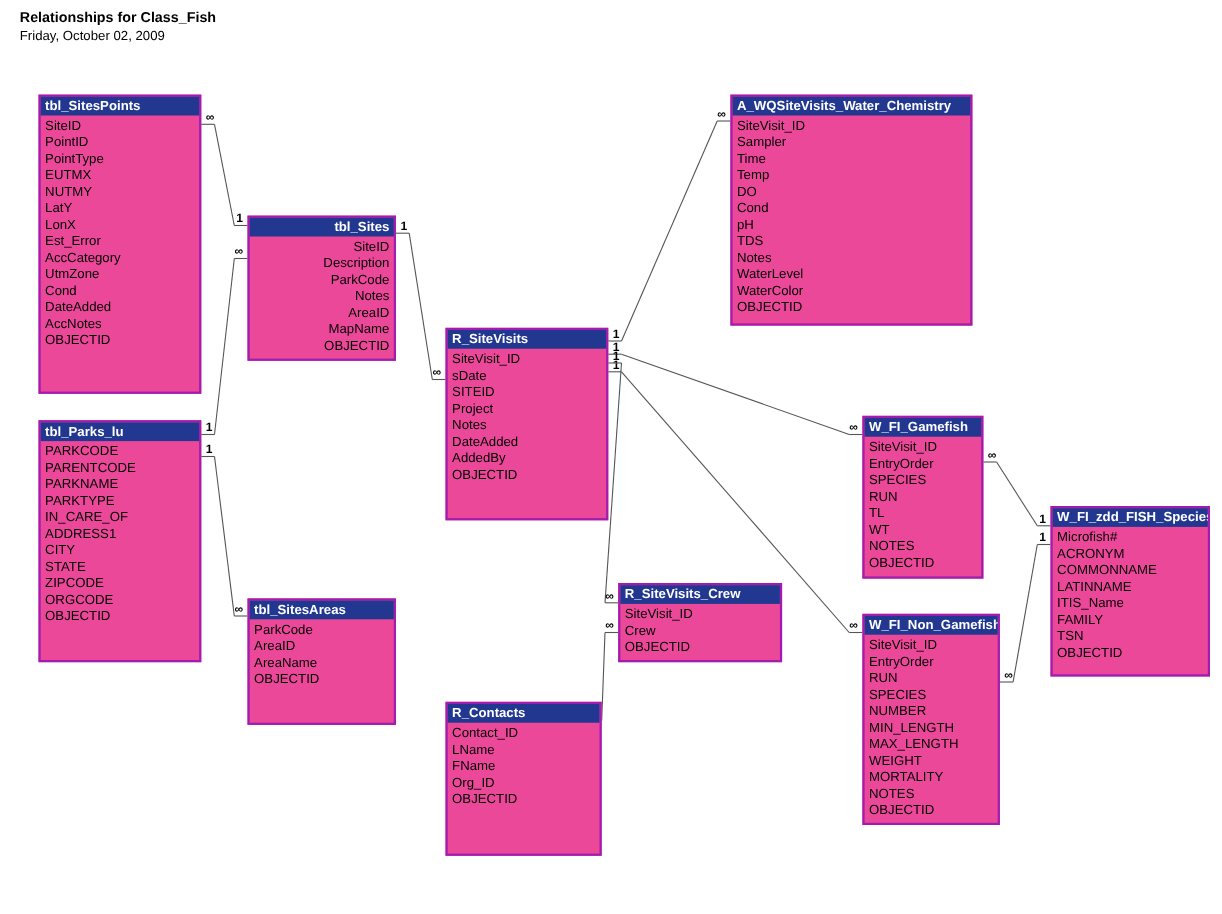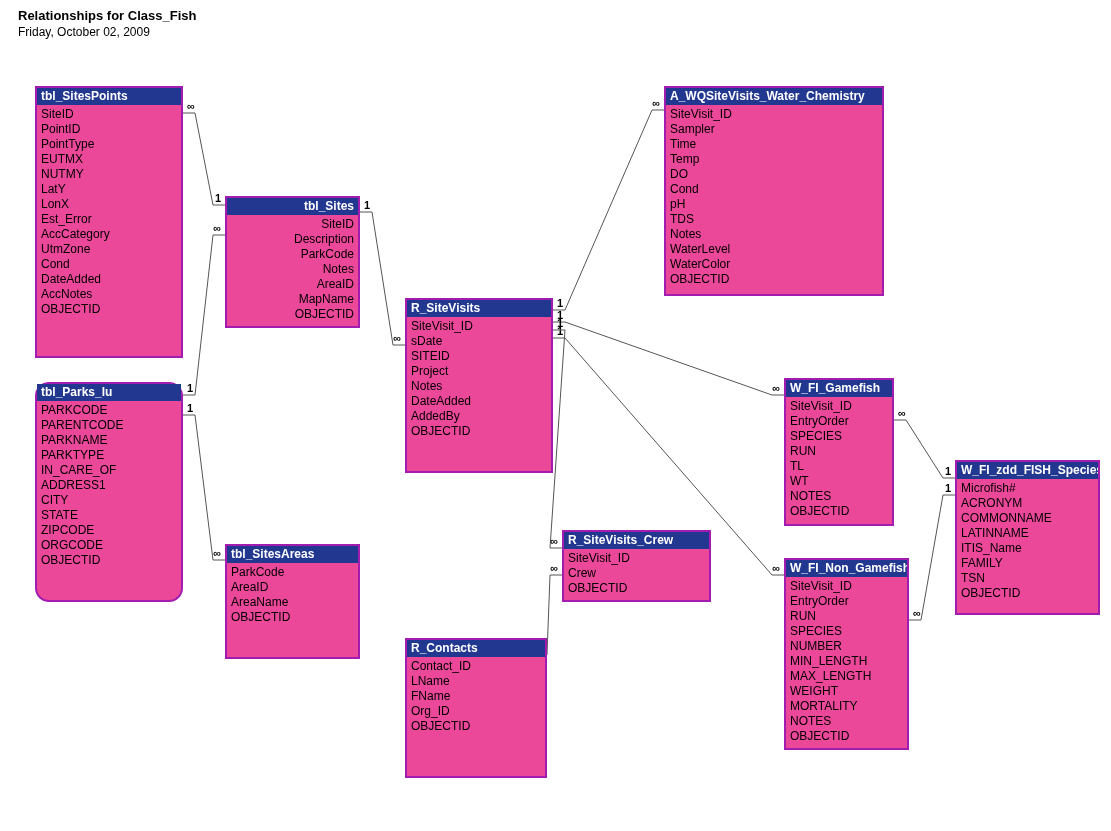--- a/index.html
+++ b/index.html
@@ -144,21 +144,21 @@
         <div class="field">LonX</div>
         <div class="field">Est_Error</div>
         <div class="field">AccCategory</div>
         <div class="field">UtmZone</div>
         <div class="field">Cond</div>
         <div class="field">DateAdded</div>
         <div class="field">AccNotes</div>
         <div class="field">OBJECTID</div>
       </div>
     </div>
-    <div class="entity" style="left: 35px; top: 382px; width: 148px; min-height: 220px; border-radius: 14px;">
+    <div class="entity" style="left: 35px; top: 382px; width: 148px; min-height: 220px;">
       <div class="entity-header">tbl_Parks_lu</div>
       <div class="entity-body">
         <div class="field">PARKCODE</div>
         <div class="field">PARENTCODE</div>
         <div class="field">PARKNAME</div>
         <div class="field">PARKTYPE</div>
         <div class="field">IN_CARE_OF</div>
         <div class="field">ADDRESS1</div>
         <div class="field">CITY</div>
         <div class="field">STATE</div>

